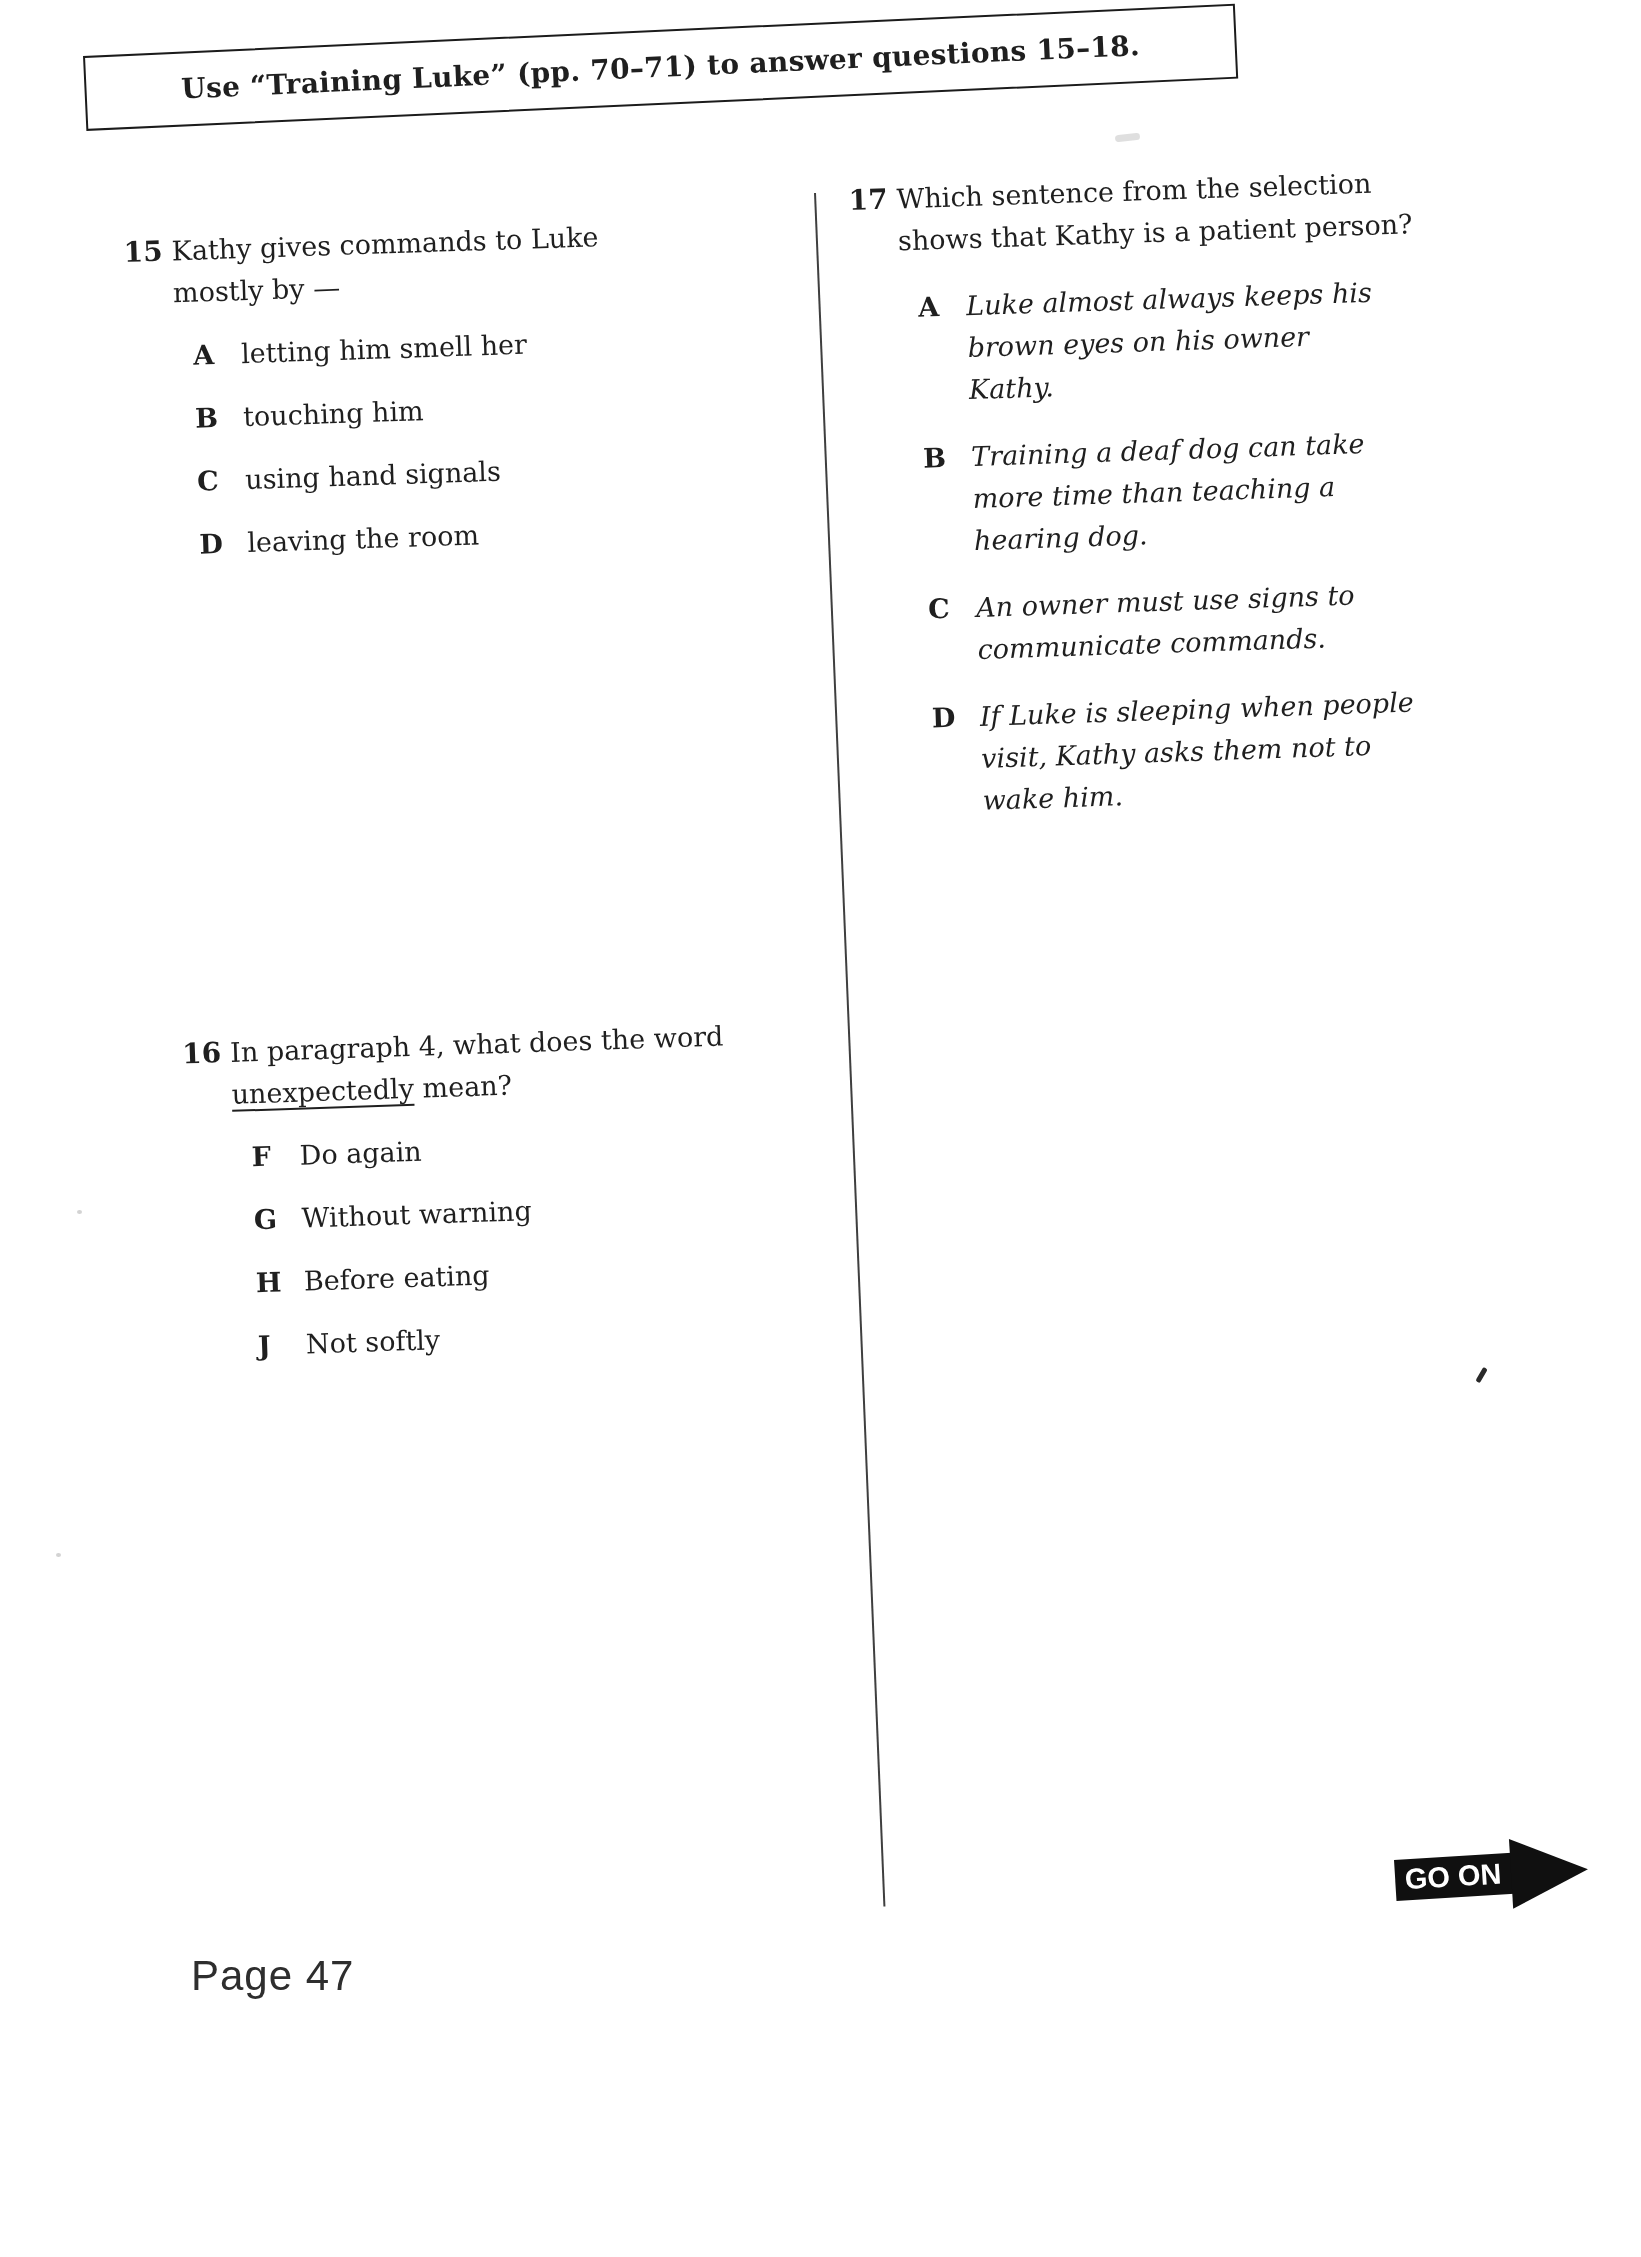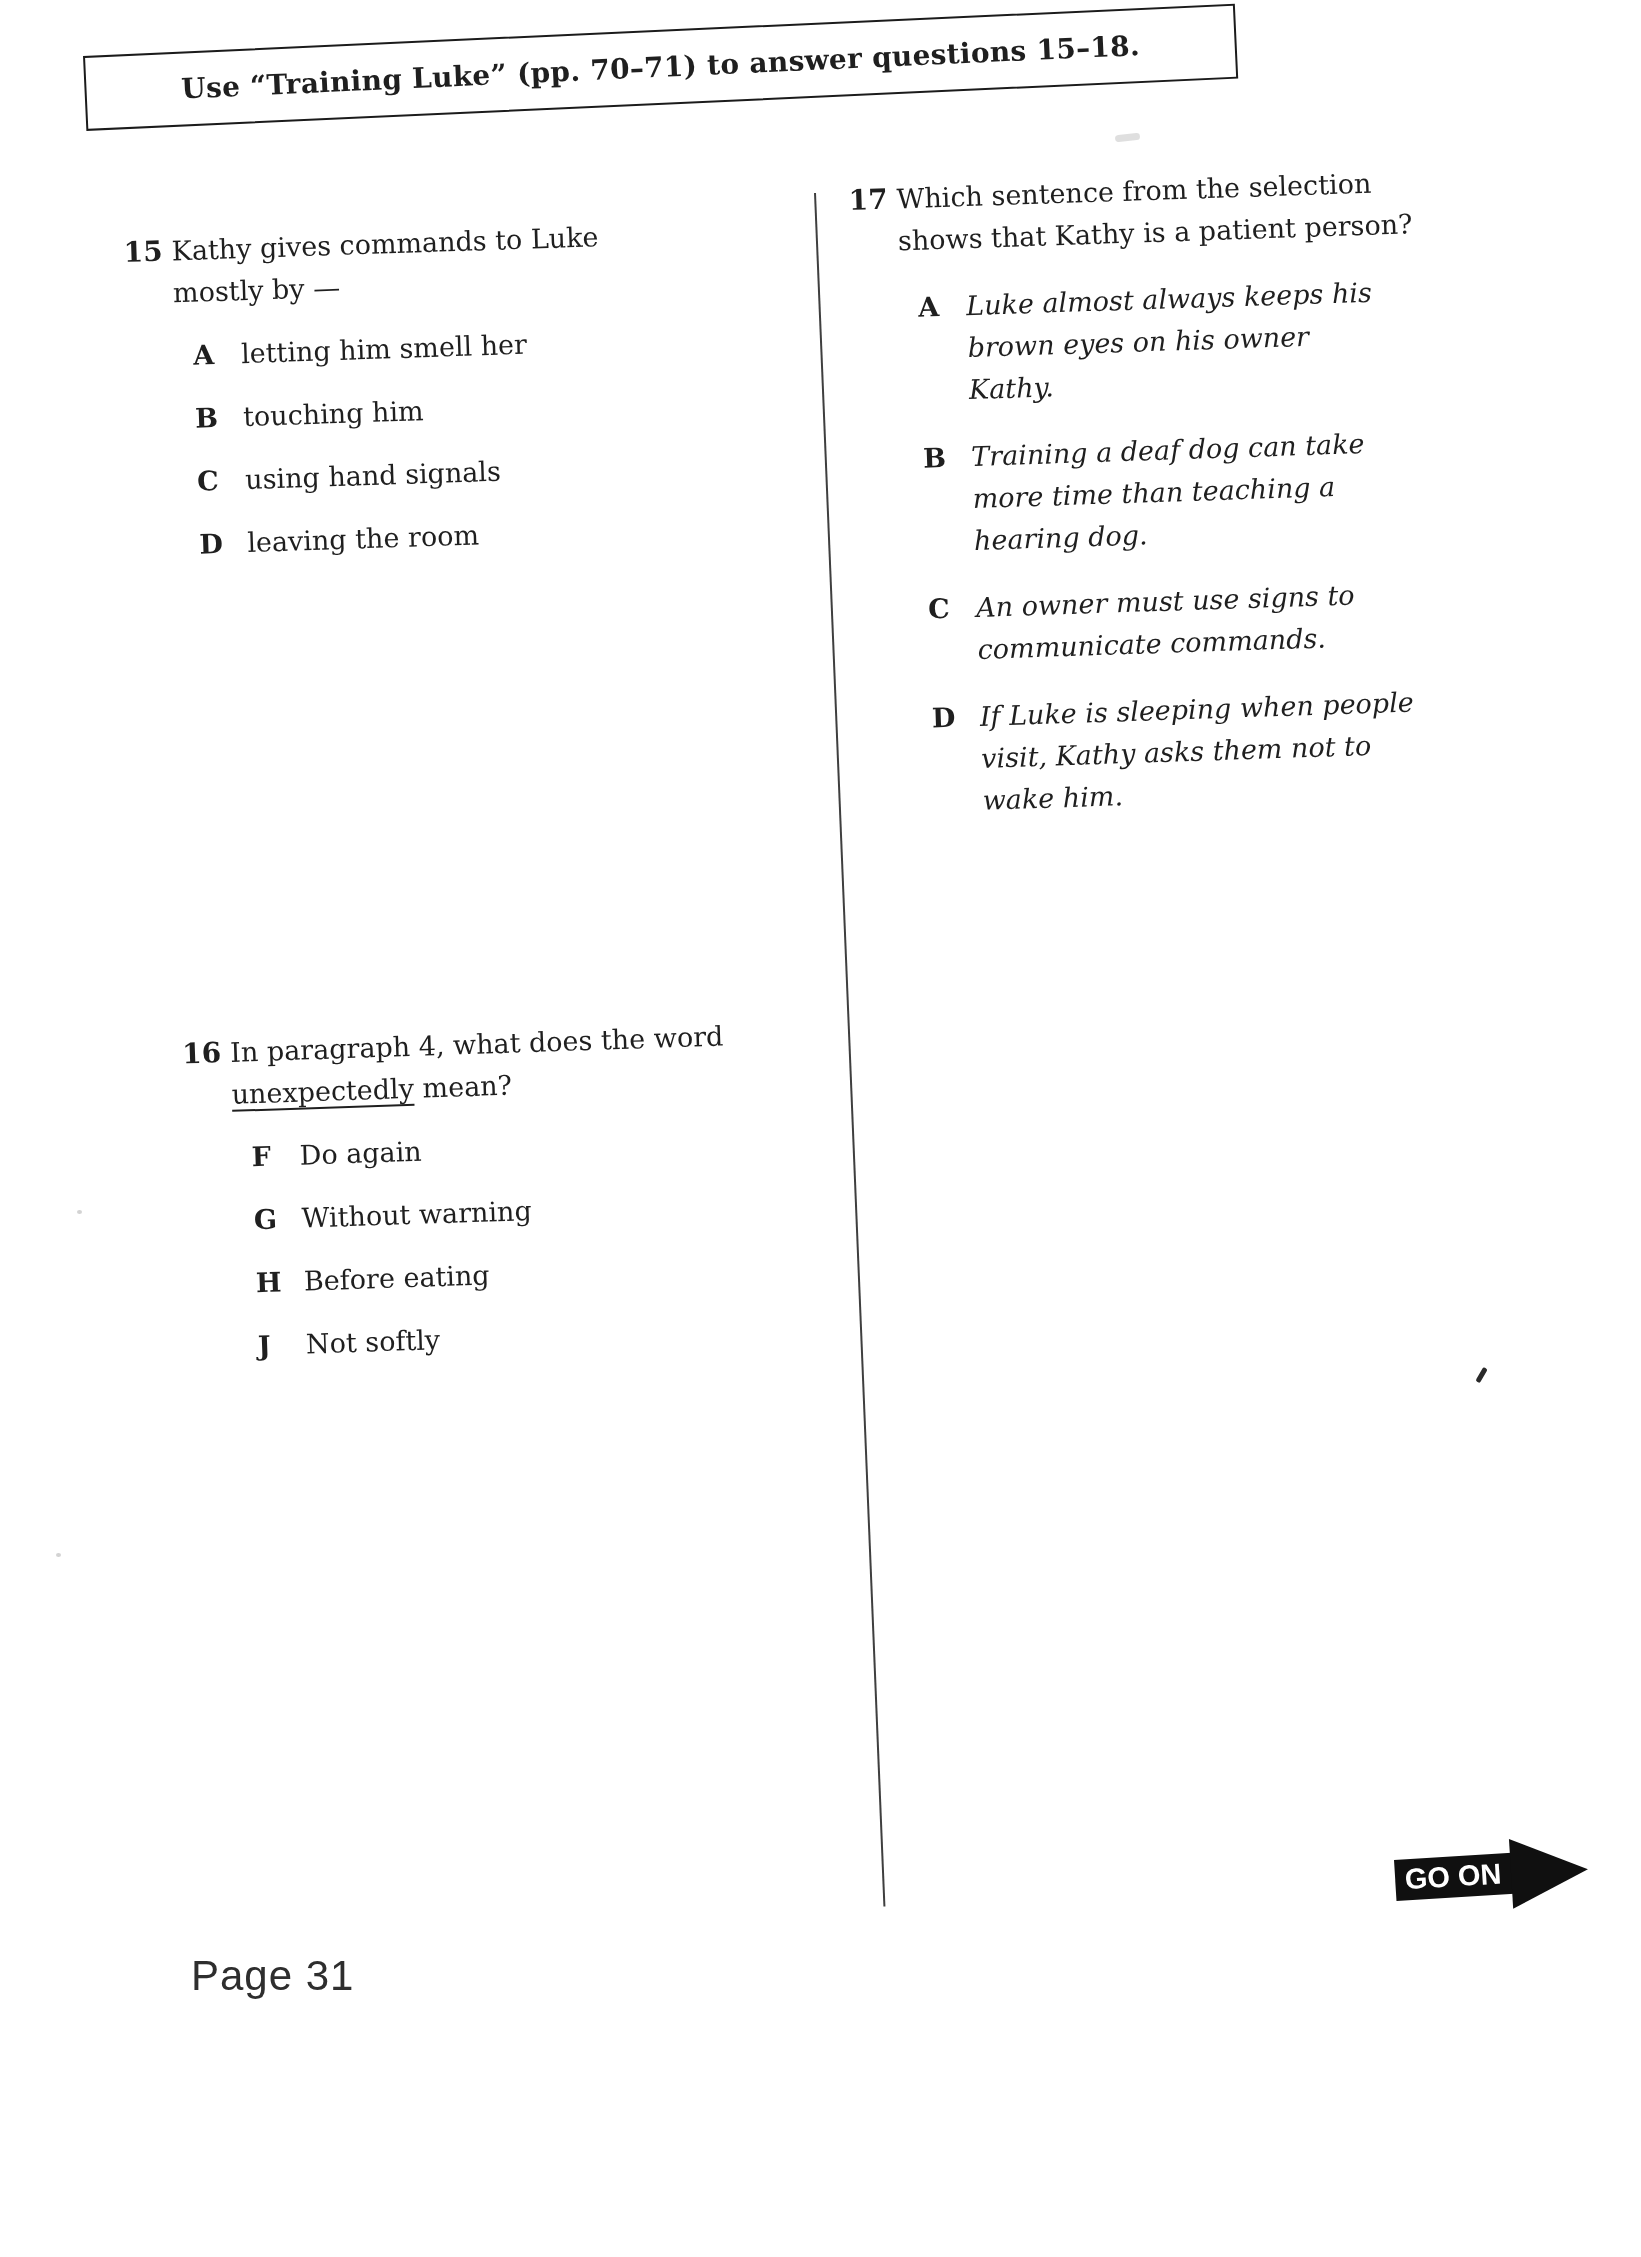--- a/index.html
+++ b/index.html
@@ -171,21 +171,21 @@
         </li>
       </ul>
     </section>
   </div>
 
   <div class="goon">
     <div class="goon-body">GO ON</div>
     <div class="goon-arrow"></div>
   </div>
 
-  <div class="pagenum">Page 31</div>
+  <div class="pagenum">Page 47</div>
 
   <div class="tick"></div>
   <div class="smudge"></div>
   <div class="speck s1"></div>
   <div class="speck s2"></div>
 
 </div>
 
 
 </body></html>

